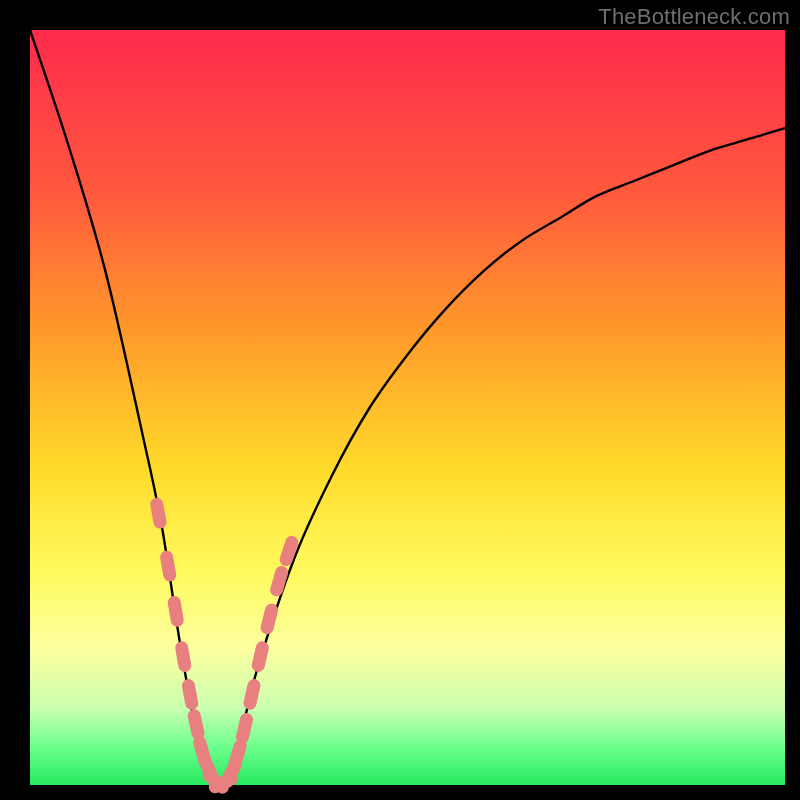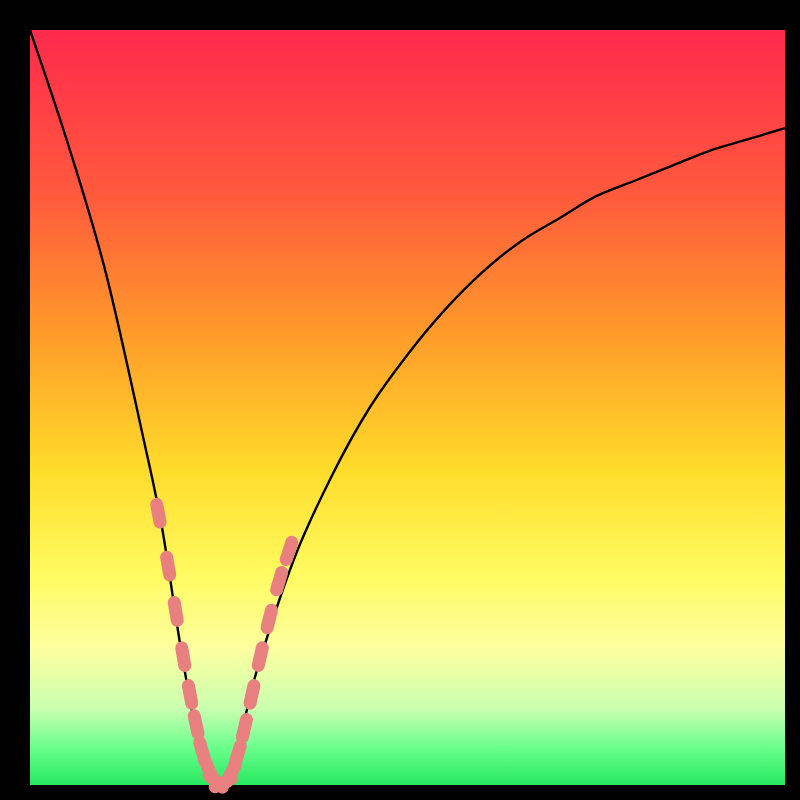--- a/index.html
+++ b/index.html
@@ -79,13 +79,14 @@
           <line x1="205.0388690299029" y1="733.4204365669904" x2="210.21113097009714" y2="716.1795634330095" stroke="#e98080" stroke-width="13" stroke-linecap="round"></line>
           <line x1="212.34034812283693" y1="707.131428956476" x2="216.49965187716305" y2="689.618571043524" stroke="#e98080" stroke-width="13" stroke-linecap="round"></line>
           <line x1="220.02742160578697" y1="673.1878546404874" x2="223.91257839421303" y2="655.6121453595125" stroke="#e98080" stroke-width="13" stroke-linecap="round"></line>
           <line x1="228.25767076370715" y1="635.420996679534" x2="232.29232923629286" y2="617.8790033204659" stroke="#e98080" stroke-width="13" stroke-linecap="round"></line>
           <line x1="237.152179374673" y1="597.631282501308" x2="241.517820625327" y2="580.168717498692" stroke="#e98080" stroke-width="13" stroke-linecap="round"></line>
           <line x1="246.65214312461305" y1="559.7964276455702" x2="251.64785687538696" y2="542.5035723544297" stroke="#e98080" stroke-width="13" stroke-linecap="round"></line>
           <line x1="256.18322534896197" y1="529.5093066185785" x2="261.746774651038" y2="512.3906933814216" stroke="#e98080" stroke-width="13" stroke-linecap="round"></line>
         </g>
     </svg>
   </div>
+  <div class="watermark">TheBottleneck.com</div>
 </div>
 
 </body></html>

